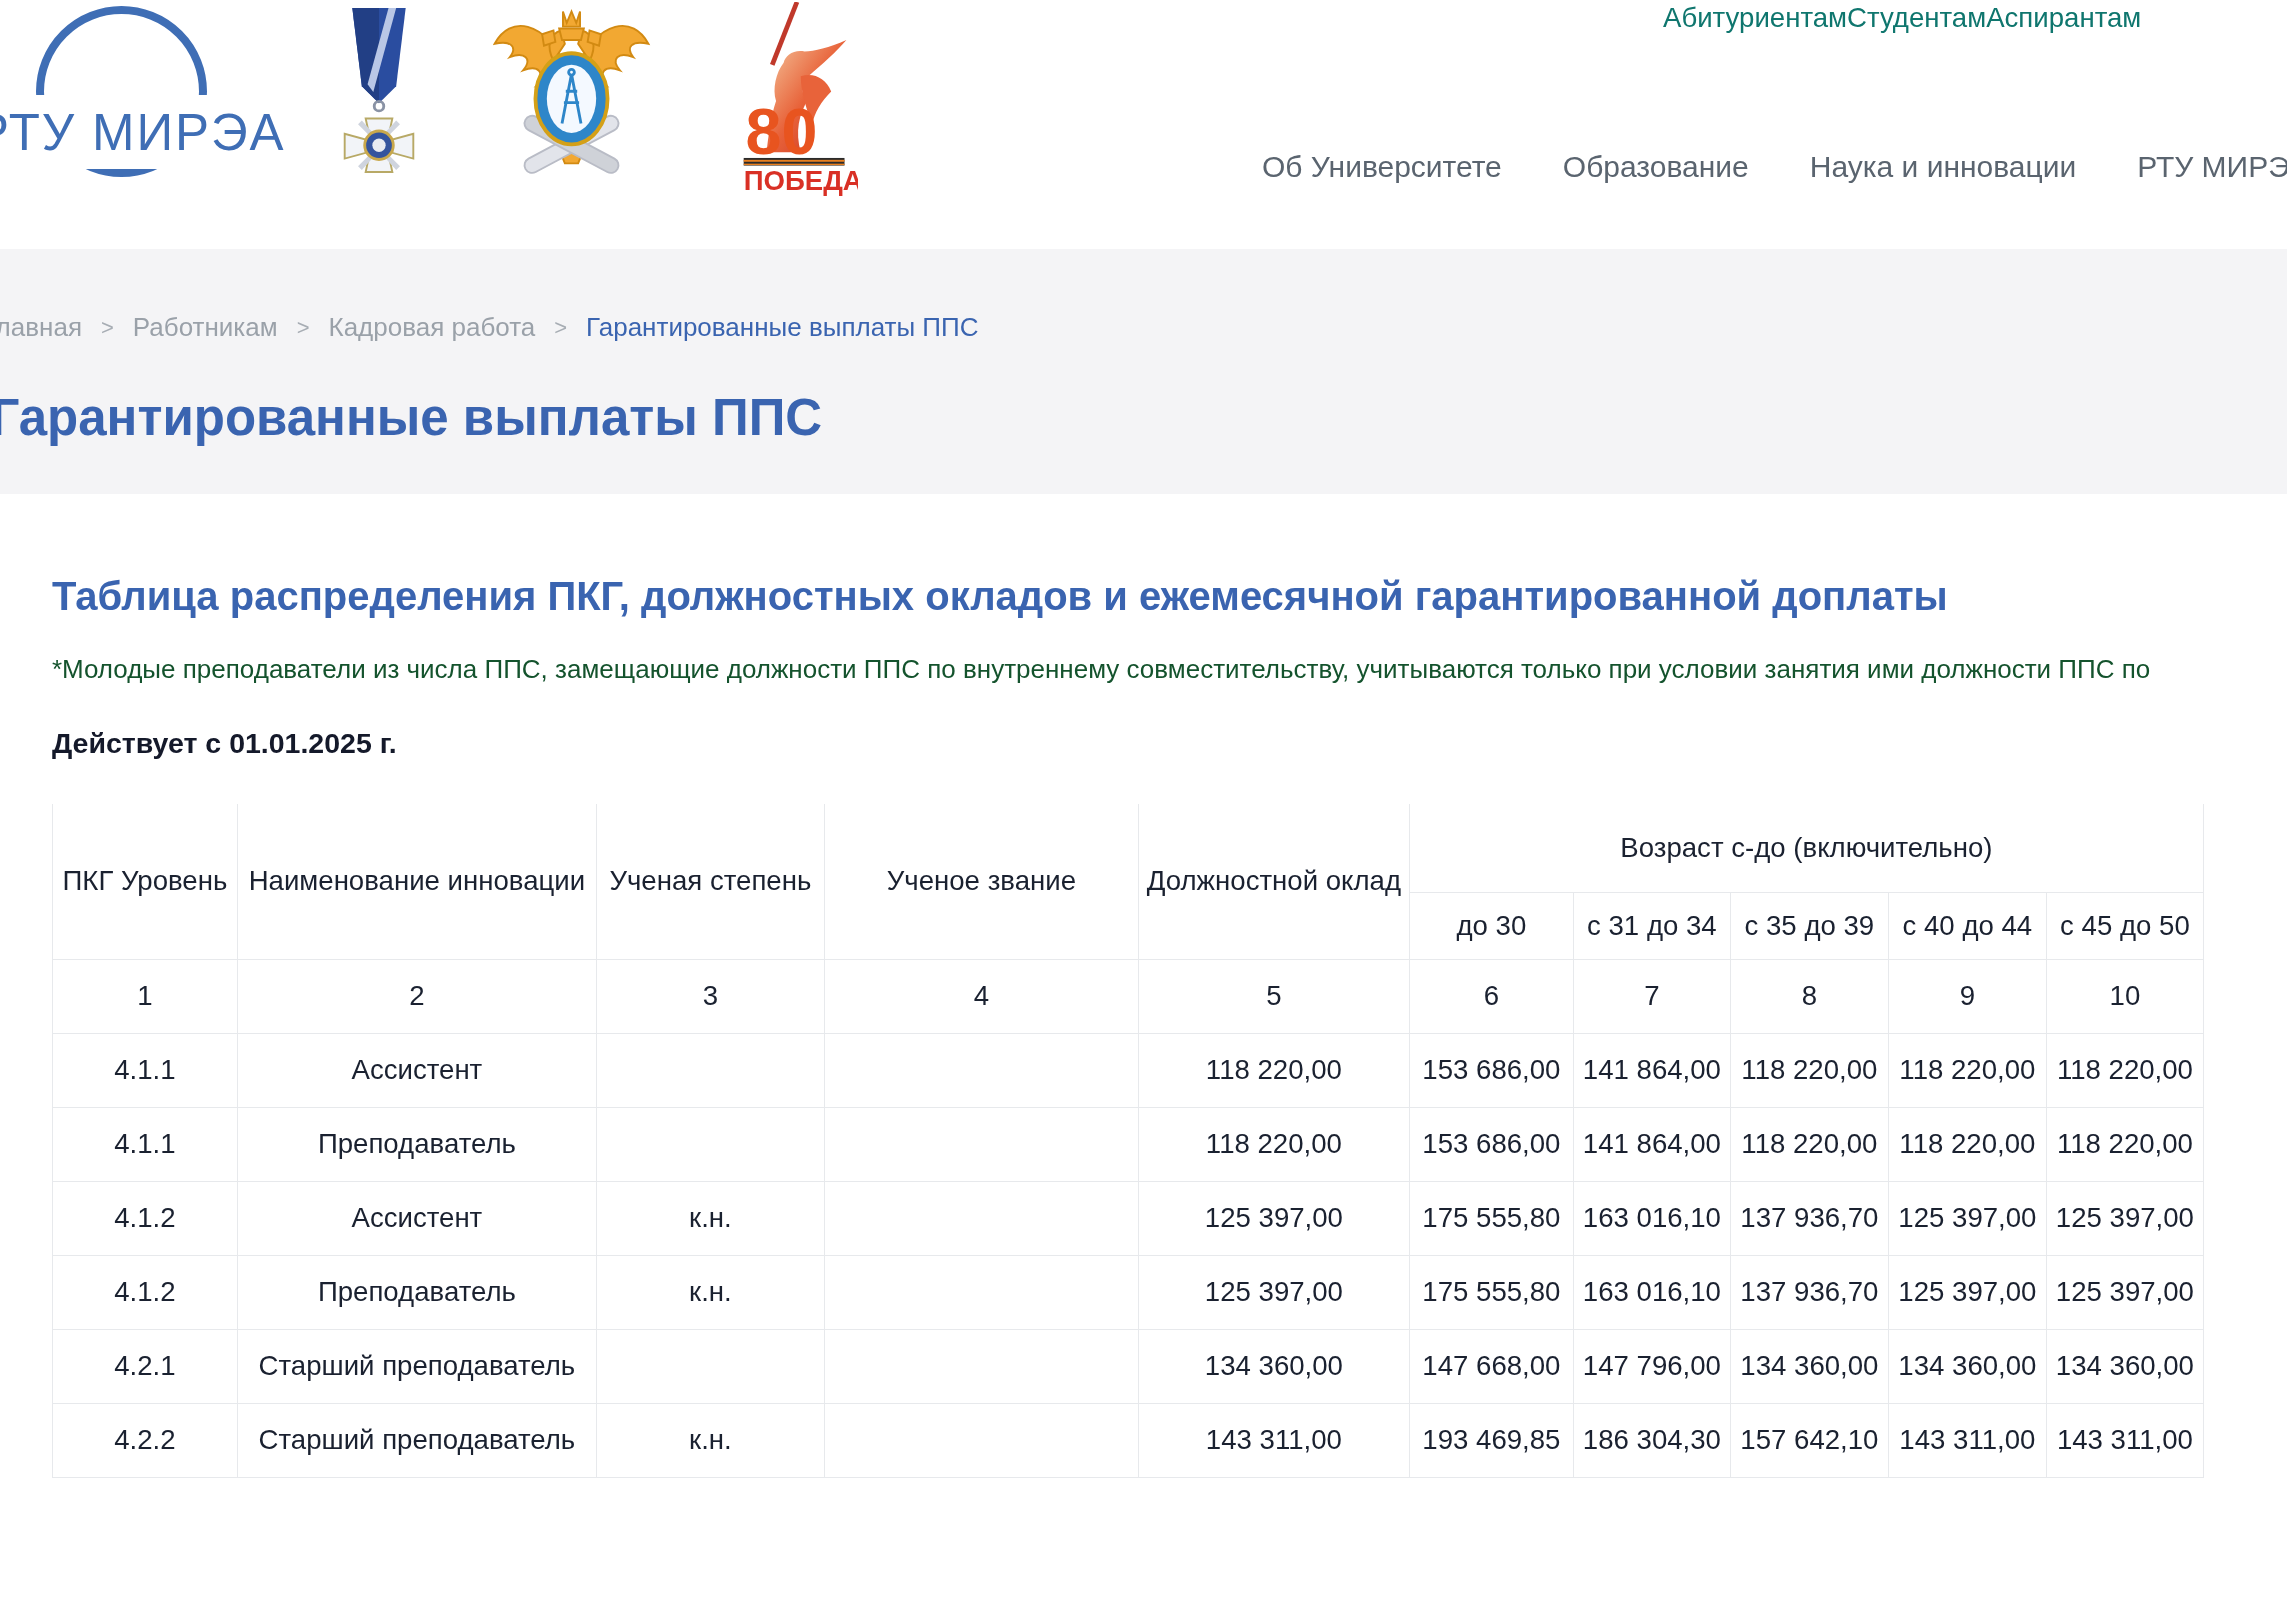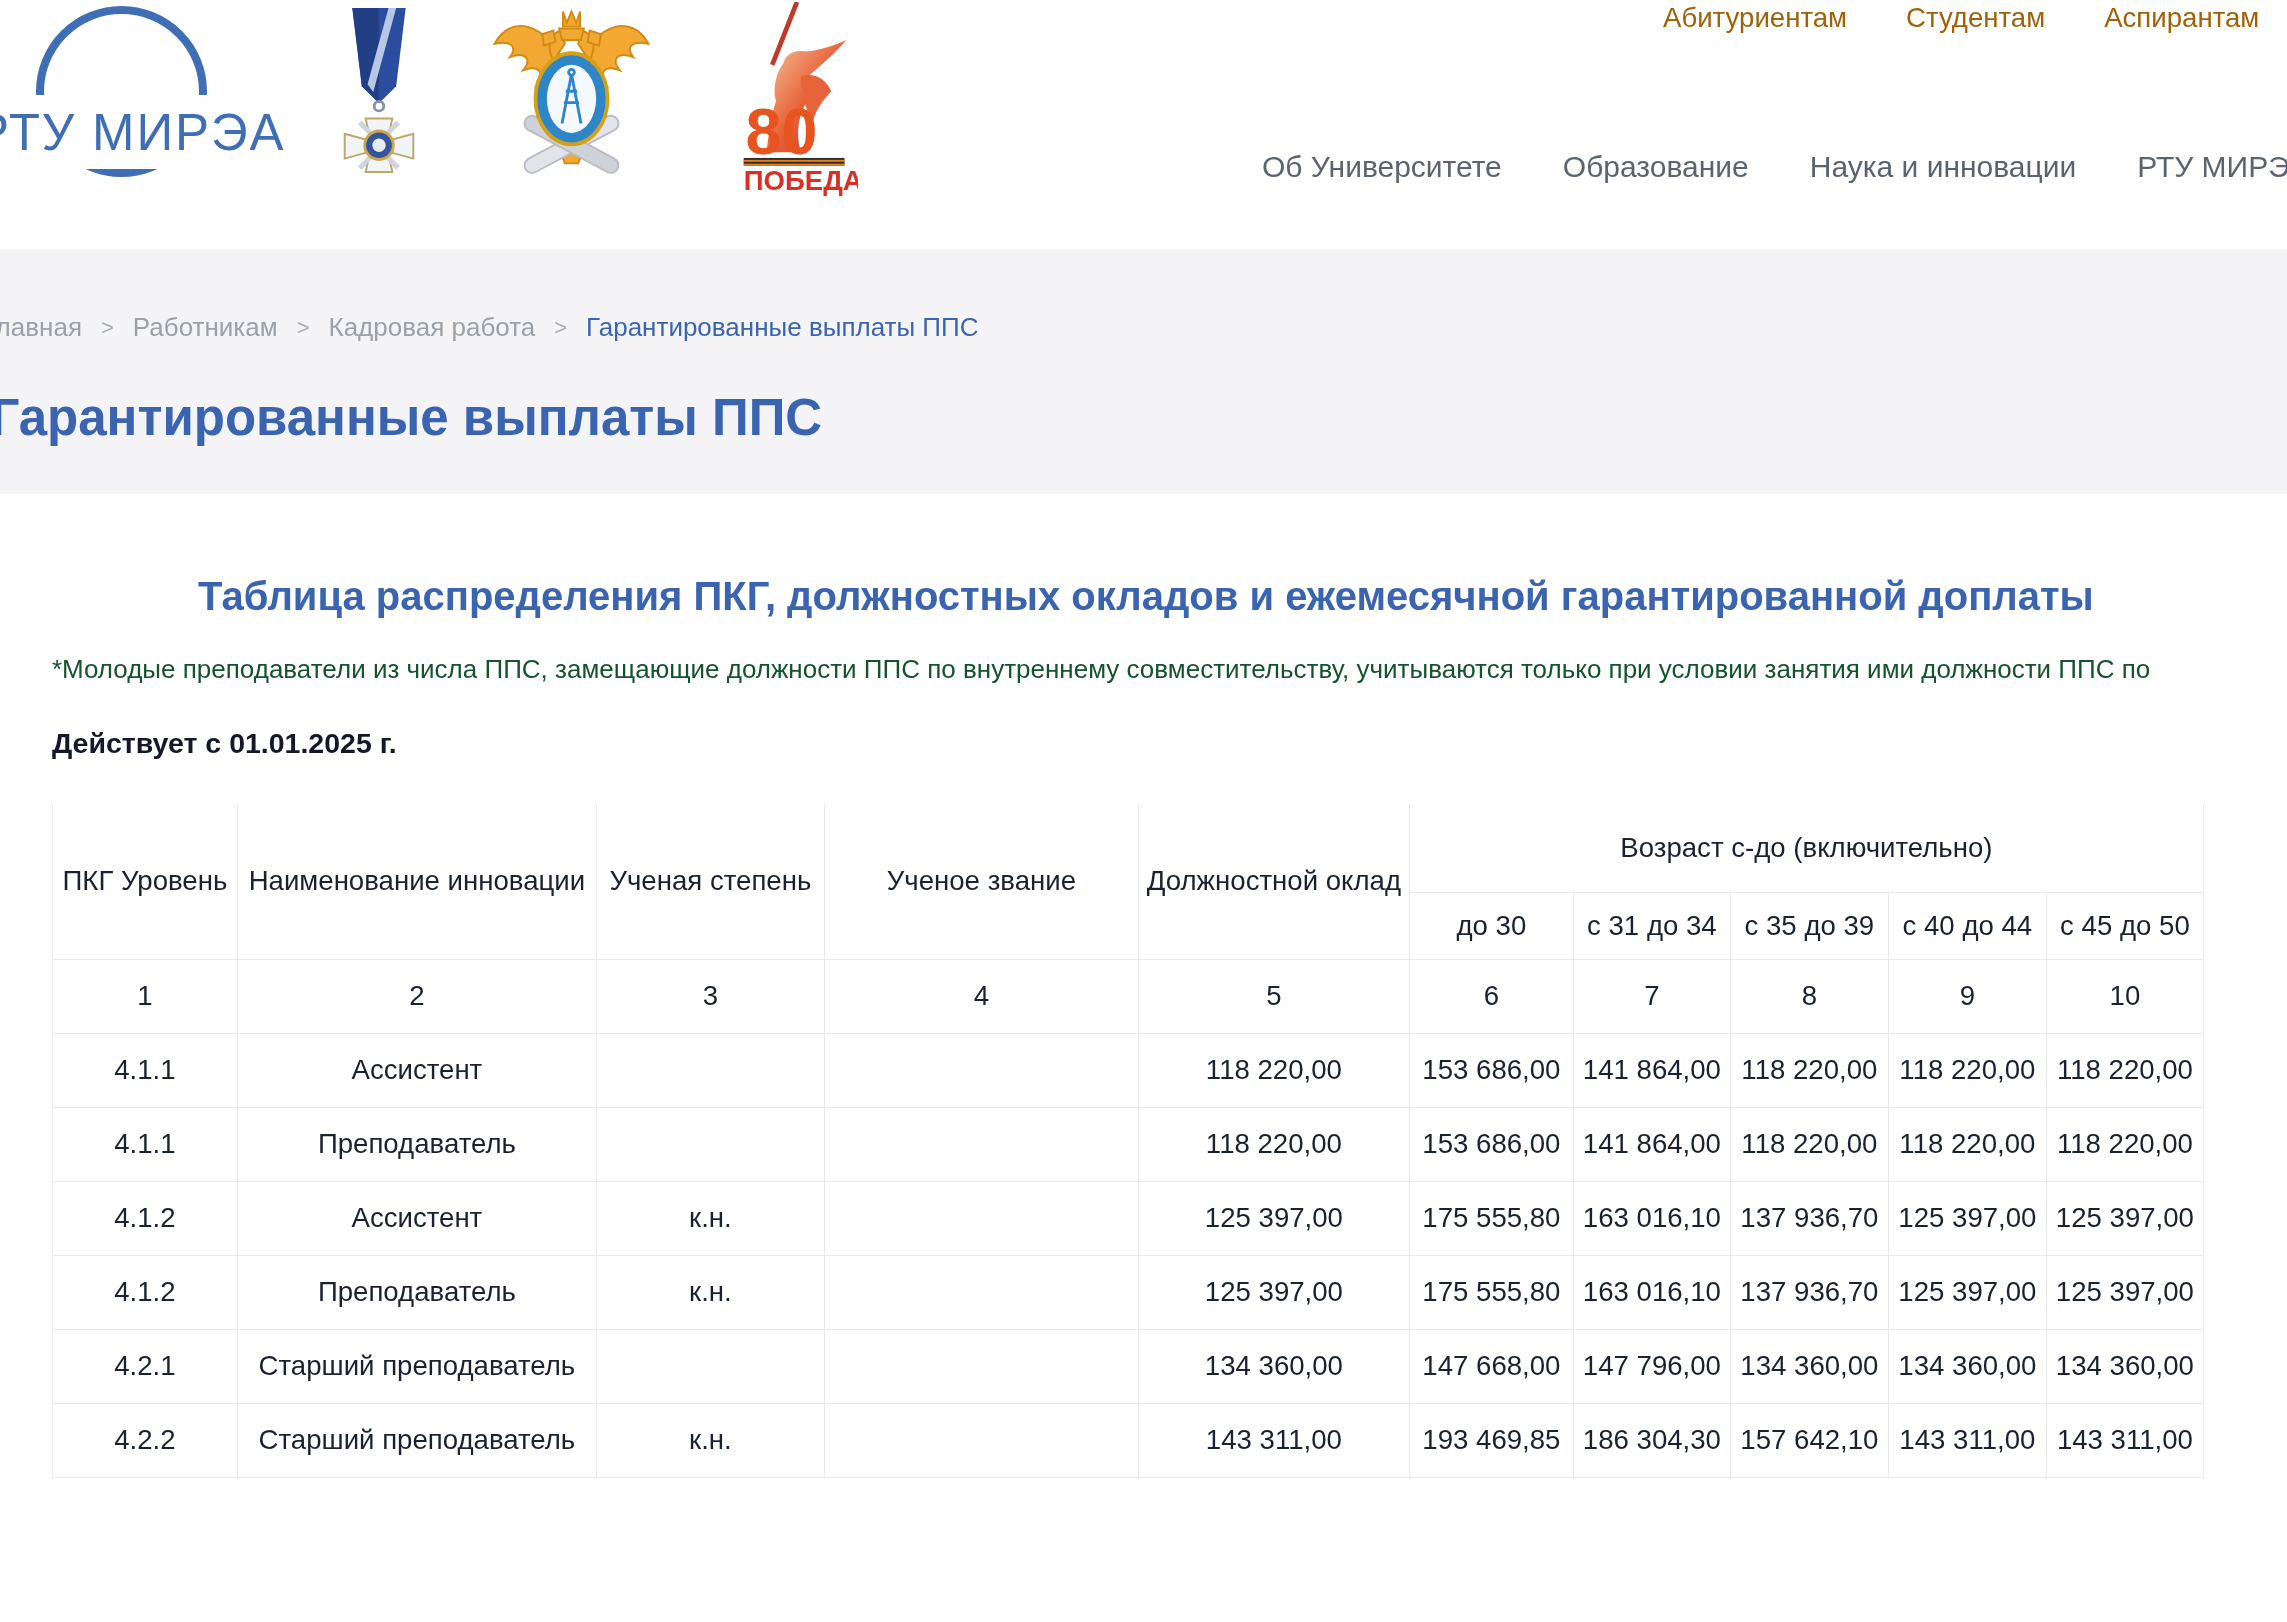--- a/index.html
+++ b/index.html
@@ -12,38 +12,38 @@
   
   .site-header { position:absolute; top:0; left:0; width:2287px; height:249px; background:#fff; z-index:3; }
   .logo-arc { position:absolute; left:36px; top:5.7px; width:171px; height:171px;
               border:8.6px solid #3f6eb5; border-radius:50%; }
   .logo-text { position:absolute; left:-25px; top:95px; font-size:51px; letter-spacing:1.9px;
                color:#3f6eb5; background:#fff; padding:7.6px 11.4px 7.6px 0; white-space:nowrap; }
   .hdr-icon { position:absolute; }
   .icon-medal  { left:335px; top:7.6px; }
   .icon-eagle  { left:487px; top:1.9px; }
   .icon-pobeda { left:734px; top:1.9px; }
-  .nav1 { position:absolute; left:1663px; top:1.9px; display:flex; gap:59px;
-          font-size:27.6px; color:#a16207; white-space:nowrap; }
+  .nav1 { position:absolute; left:1663px; top:1.9px; display:flex; 
+          font-size:27.6px; color:#0f766e; white-space:nowrap; }
   .nav2 { position:absolute; left:1262px; top:150px; display:flex; gap:61px;
           font-size:30px; color:#5a646f; white-space:nowrap; }
   .nav1-item,.nav2-item { cursor:pointer; }
   
   .crumb-band { position:absolute; top:249px; left:0; width:2287px; height:245px; background:#f4f4f6; }
   .breadcrumb { position:absolute; left:-17px; top:63px; display:flex; align-items:center; gap:19px;
                 font-size:26px; color:#9aa1a9; white-space:nowrap; }
   .breadcrumb .sep { font-size:22px; color:#a7adb4; }
   .breadcrumb .crumb { cursor:pointer; }
   .breadcrumb .crumb.active { color:#3a64b0; cursor:default; }
   .page-title { position:absolute; left:-9.5px; top:139px; font-size:51px; font-weight:700;
                 color:#3a64b0; white-space:nowrap; }
   
   .content-card { position:absolute; top:495px; left:2.9px; width:2285px; height:1132px;
                   background:#fff; border-radius:15px 15px 0 0; padding:68px 48px 0 49px; z-index:2; }
-  .doc-heading { color:#3a64b0; font-weight:700; font-size:40px; line-height:66px;text-align:center; }
+  .doc-heading { color:#3a64b0; font-weight:700; font-size:40px; line-height:66px; }
   .footnote { margin-top:21px; font-size:26px; line-height:39px; color:#14532d; }
   .effective-date { margin-top:38px; font-size:28.5px; font-weight:700; color:#14192a; }
   
   table.pay-table { margin-top:44px; border-collapse:collapse; table-layout:fixed;
                     width:2150px; font-size:27.6px; color:#1a2130; text-align:center; }
   .pay-table th, .pay-table td { border:1px solid #e7e9ec; font-weight:400;
                                  padding:0 5.7px; vertical-align:middle; }
   .pay-table thead tr.row-head1 th { border-top:none;margin-left:32px; }
   tr.row-head1 { height:88px; }
   tr.row-head2 { height:67px; }

